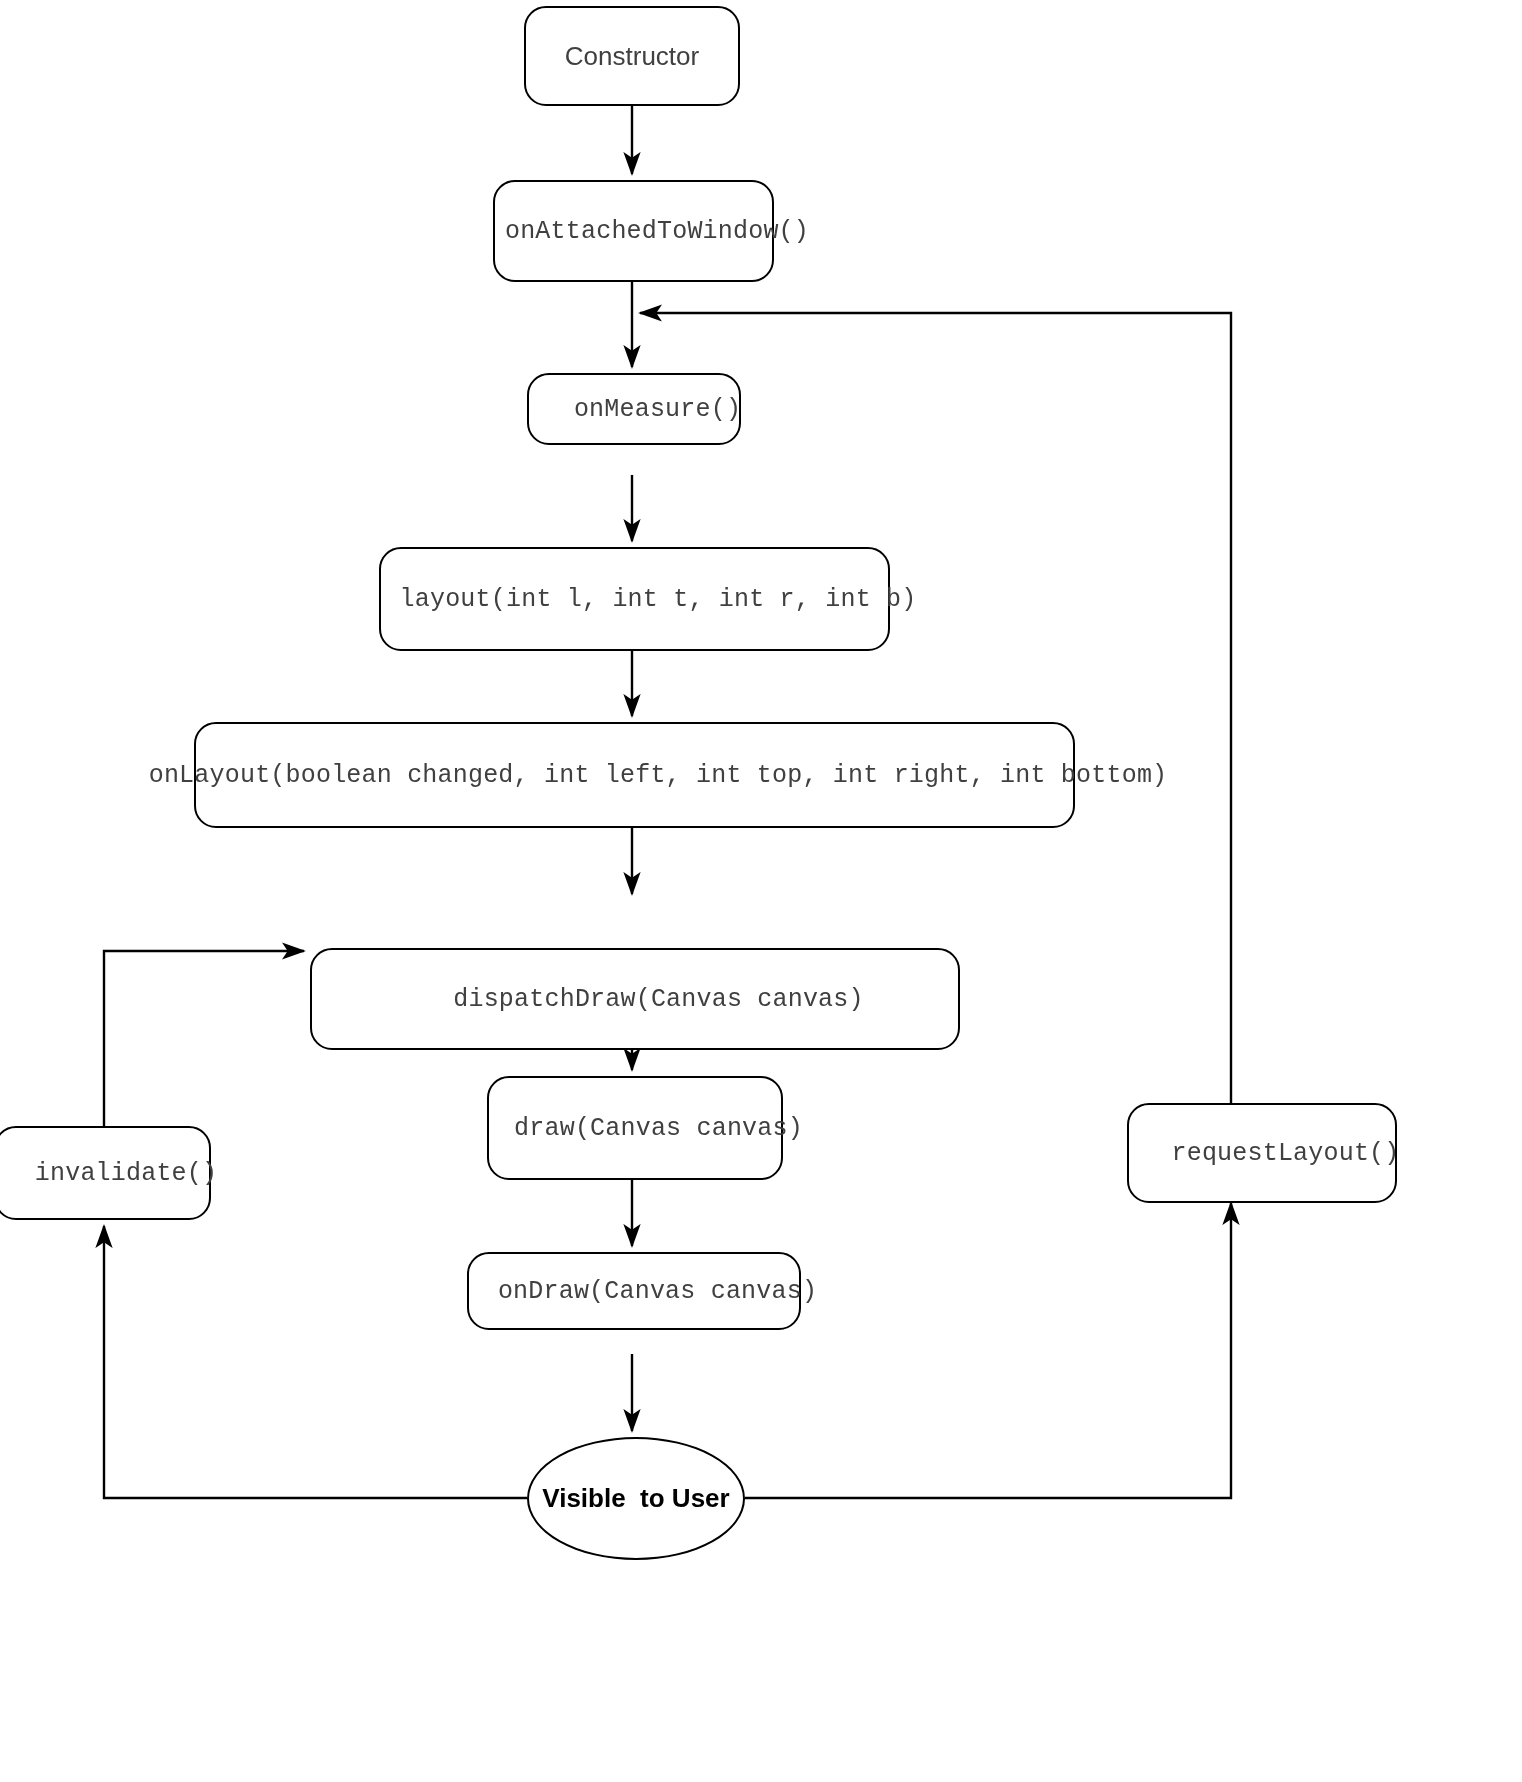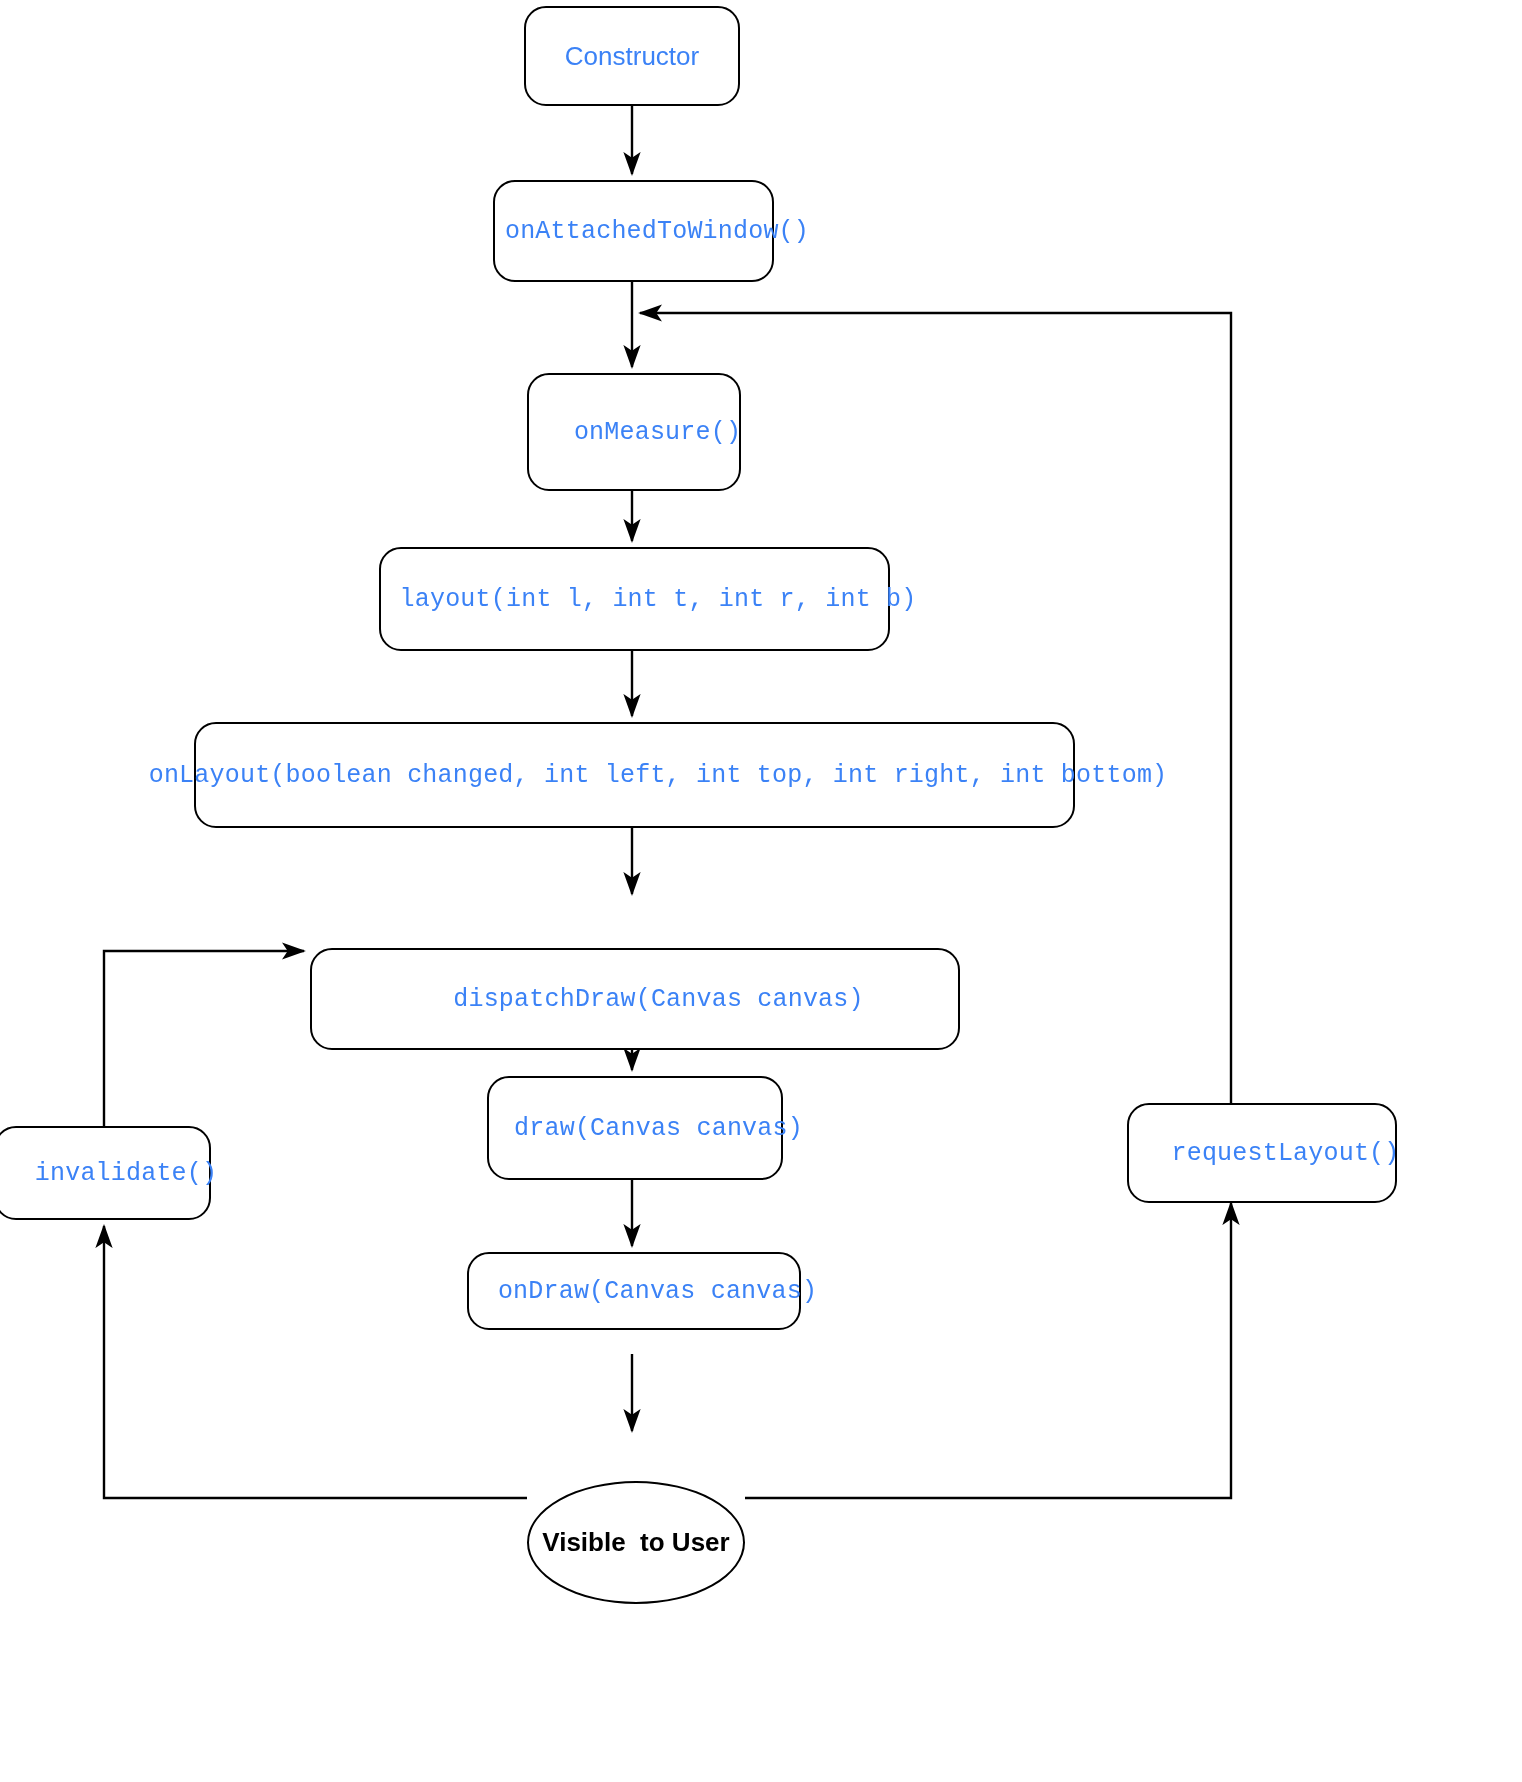--- a/index.html
+++ b/index.html
@@ -13,21 +13,21 @@
   }
   #edges{position:absolute;left:0;top:0;width:1522px;height:1782px;}
   .node{
     position:absolute;
     box-sizing:border-box;
     display:flex;
     align-items:center;
     justify-content:center;
     background:#ffffff;
     border:2.2px solid #000000;
-    color:#3b82f6;
+    color:#404040;
     text-align:center;
     z-index:5;
   }
   .node.rounded{border-radius:22px;}
   .mono{font-family:"Liberation Mono","DejaVu Sans Mono",monospace;font-size:25px;letter-spacing:0.2px;padding-left:47px;}
   .sans{font-family:"Liberation Sans","DejaVu Sans",sans-serif;font-size:26px;}
   .ellipse{
     position:absolute;
     box-sizing:border-box;
     border:2.2px solid #000000;
@@ -79,21 +79,21 @@
   </svg>
 
   <div class="node rounded sans" style="left:524px;top:6px;width:216px;height:100px;">
     <span>Constructor</span>
   </div>
 
   <div class="node rounded mono" style="left:493px;top:180px;width:281px;height:102px;">
     <span>onAttachedToWindow()</span>
   </div>
 
-  <div class="node rounded mono" style="left:527px;top:373px;width:214px;height:118px;align-items:center;">
+  <div class="node rounded mono" style="left:527px;top:373px;width:214px;height:72px;align-items:center;">
     <span>onMeasure()</span>
   </div>
 
   <div class="node rounded mono" style="left:379px;top:547px;width:511px;height:104px;align-items:center;">
     <span>layout(int l, int t, int r, int b)</span>
   </div>
 
   <div class="node rounded mono" style="left:194px;top:722px;width:881px;height:106px;">
     <span>onLayout(boolean changed, int left, int top, int right, int bottom)</span>
   </div>
@@ -111,17 +111,17 @@
   </div>
 
   <div class="node rounded mono" style="left:-6px;top:1126px;width:217px;height:94px;">
     <span>invalidate()</span>
   </div>
 
   <div class="node rounded mono" style="left:1127px;top:1103px;width:270px;height:100px;">
     <span>requestLayout()</span>
   </div>
 
-  <div class="ellipse" style="left:527px;top:1481px;width:218px;height:123px;">
+  <div class="ellipse" style="left:527px;top:1437px;width:218px;height:123px;">
     <span>Visible  to User</span>
   </div>
 
 </div>
 
 </body></html>

